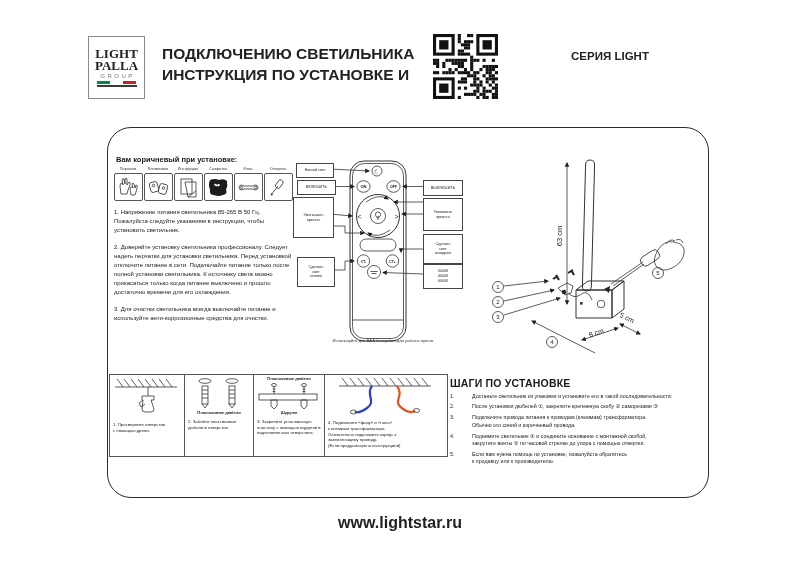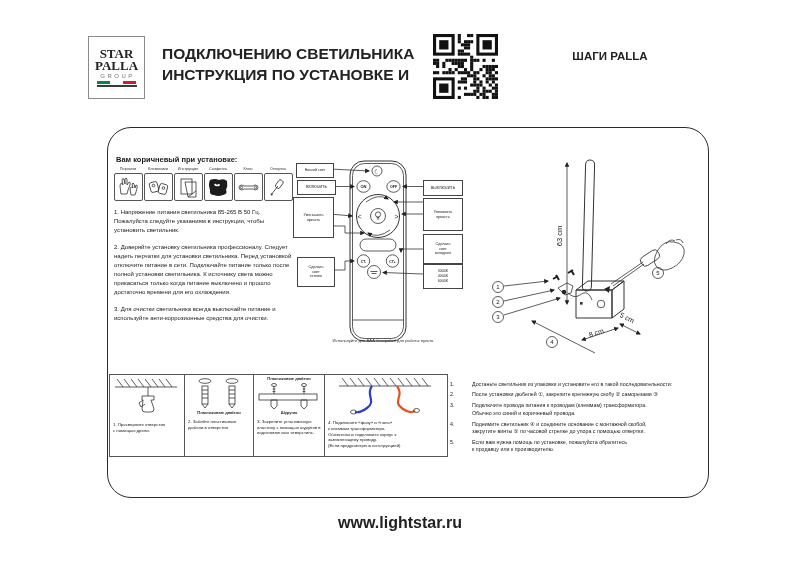--- a/index.html
+++ b/index.html
@@ -59,21 +59,21 @@
   svg text{font-family:"Liberation Sans",sans-serif;fill:#1a1a1a;}
   .oline{fill:none;stroke:#333;stroke-width:1;}
   .thin{fill:none;stroke:#333;stroke-width:.8;}
 </style>
 </head>
 <body>
 
 <div id="page">
 
   <div class="abs logo">
-    <div class="logo-light">STAR</div>
+    <div class="logo-light">LIGHT</div>
     <div class="logo-star">PALLA</div>
     <div class="logo-group">GROUP</div>
     <div class="flag">
       <span style="background:#008C45"></span>
         <span style="background:#fdfdfd"></span>
         <span style="background:#CD212A"></span>
     </div>
   </div>
 
   <div class="abs title">
@@ -223,21 +223,21 @@
         <rect x="24" y="60" width="3" height="3"></rect>
         <rect x="42" y="60" width="3" height="3"></rect>
         <rect x="48" y="60" width="3" height="3"></rect>
         <rect x="51" y="60" width="3" height="3"></rect>
         <rect x="57" y="60" width="3" height="3"></rect>
         <rect x="60" y="60" width="3" height="3"></rect>
       </g>
   </svg>
 
   <div class="abs series-block">
-    <div class="series">ШАГИ PALLA</div>
+    <div class="series">СЕРИЯ LIGHT</div>
   </div>
 
   <div class="abs panel"></div>
 
   <div class="abs tools-heading">Вам коричневый при установке:</div>
   <div class="abs tool-row">
     <div class="tool">
       <div class="tool-label">Перчатки</div>
       <div class="tool-box">
           <svg width="23" height="22" viewBox="0 0 23 22">
@@ -531,20 +531,21 @@
       </svg>
       <div class="caption">4. Подключите «фазу» и «ноль»
 к клеммам трансформатора.
 Обязательно подключите корпус к
 заземляющему проводу.
 (Если предусмотрено конструкцией)</div>
     </div>
   </div>
 
   <div class="abs steps">
+    <div class="steps-heading">ШАГИ ПО УСТАНОВКЕ</div>
     <div class="step">
       <span class="step-num">1.</span>
       <span class="step-text">Достаньте светильник из упаковки и установите его в такой последовательности:</span>
     </div>
     <div class="step">
       <span class="step-num">2.</span>
       <span class="step-text">После установки дюбелей ①, закрепите крепежную скобу ② саморезами ③</span>
     </div>
     <div class="step">
       <span class="step-num">3.</span>

